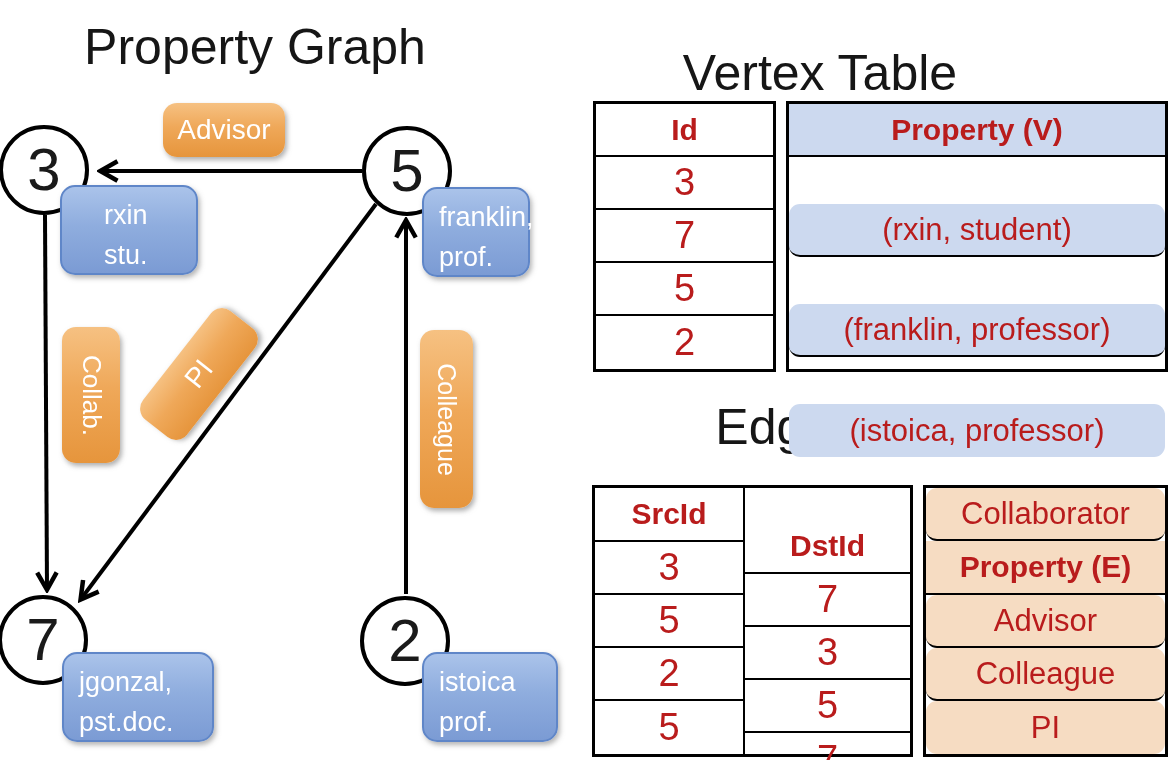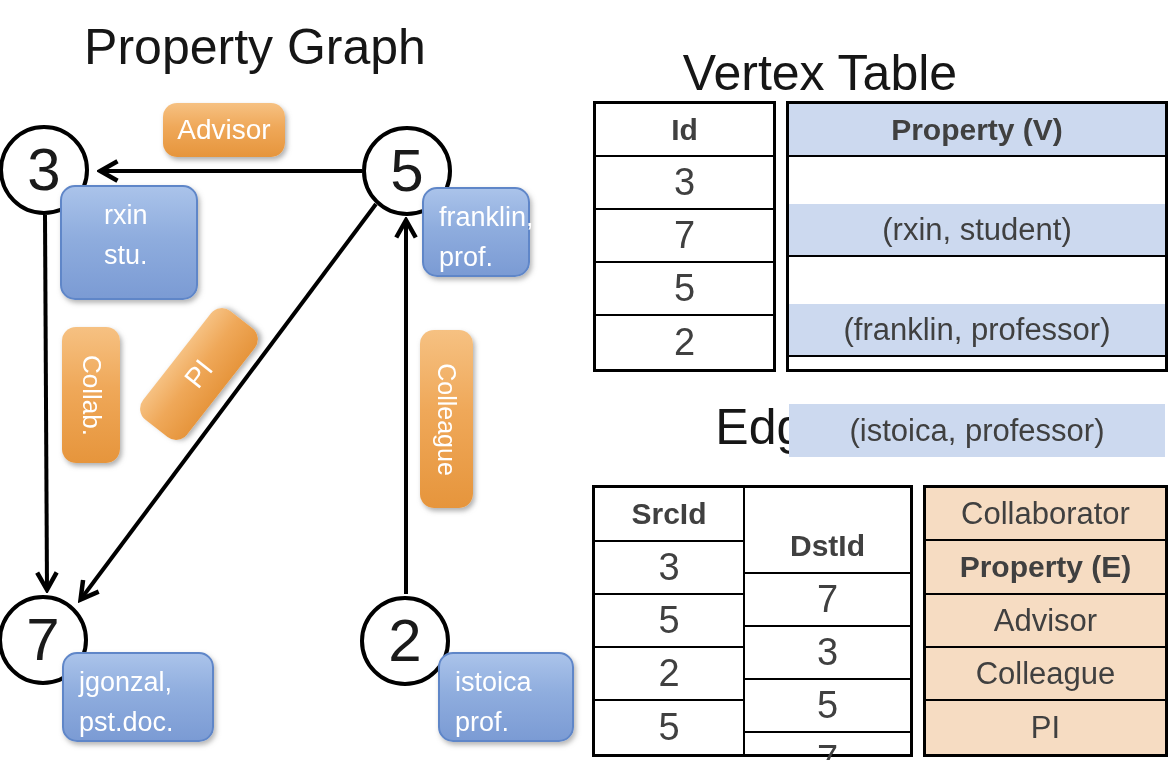--- a/index.html
+++ b/index.html
@@ -31,26 +31,26 @@
     position:absolute;z-index:3;border-radius:15px;box-sizing:border-box;
     background:linear-gradient(180deg,#aac3ea 0%,#8fadde 45%,#7b9bd4 100%);
     border:2px solid #5f86c8;
     box-shadow:2px 3px 5px rgba(110,110,110,.5);
     color:#fff;font-size:27px;line-height:40px;padding:8px 8px 0 15px;
   }
   
   .tcol{position:absolute;box-sizing:border-box;border:3px solid #000;display:flex;flex-direction:column;}
   .tcell{
     box-sizing:border-box;display:flex;align-items:center;justify-content:center;
-    border-bottom:2px solid #000;color:#404040;
+    border-bottom:2px solid #000;color:#b91c1c;
   }
   .tcell:last-child{border-bottom:none;}
   .tcell.hdr{font-weight:700;font-size:30px;}
   .tcell.num{font-size:38px;font-weight:400;}
-  .tcell.txt{font-size:31px;font-weight:400;}
+  .tcell.txt{font-size:31px;font-weight:400;border-radius:11px;}
   .vfill{background:#ccd9ef;}
   .efill{background:#f6dcc2;}
   .two-col{display:flex;flex-direction:row;}
   .two-col > div{display:flex;flex-direction:column;justify-content:space-between;}
   .two-col > div:first-child{border-right:2px solid #000;}
   
   .vt .tcell{height:53px;flex:0 0 53px;}
   .et .tcell{height:53px;flex:0 0 53px;}
   .et .tcell.hdr{height:54px;flex:0 0 54px;}
 </style>
@@ -94,33 +94,33 @@
   <div class="pill" style="left:62px;top:327px;width:58px;height:136px;">
     <span class="vtext">Collab.</span>
   </div>
   <div class="pill" style="left:130px;top:346px;width:138px;height:56px;transform:rotate(-52deg);">
     <span>PI</span>
   </div>
   <div class="pill" style="left:420px;top:330px;width:53px;height:178px;">
     <span class="vtext" style="font-size:25px;">Colleague</span>
   </div>
 
-  <div class="propbox" style="left:60px;top:185px;width:138px;height:115px;padding-left:42px;">
+  <div class="propbox" style="left:60px;top:185px;width:138px;height:90px;padding-left:42px;">
     <div>rxin</div>
     <div>stu.</div>
   </div>
   <div class="propbox" style="left:422px;top:187px;width:108px;height:90px;">
     <div>franklin,</div>
     <div>prof.</div>
   </div>
   <div class="propbox" style="left:62px;top:652px;width:152px;height:90px;">
     <div>jgonzal,</div>
     <div>pst.doc.</div>
   </div>
-  <div class="propbox" style="left:422px;top:652px;width:136px;height:90px;margin-left:16px;">
+  <div class="propbox" style="left:422px;top:652px;width:136px;height:90px;">
     <div>istoica</div>
     <div>prof.</div>
   </div>
 
   <div class="tcol vt" style="left:593px;top:101px;width:183px;height:271px;">
     <div class="tcell hdr">Id</div>
     <div class="tcell num">3</div>
     <div class="tcell num">7</div>
     <div class="tcell num">5</div>
     <div class="tcell num">2</div>

